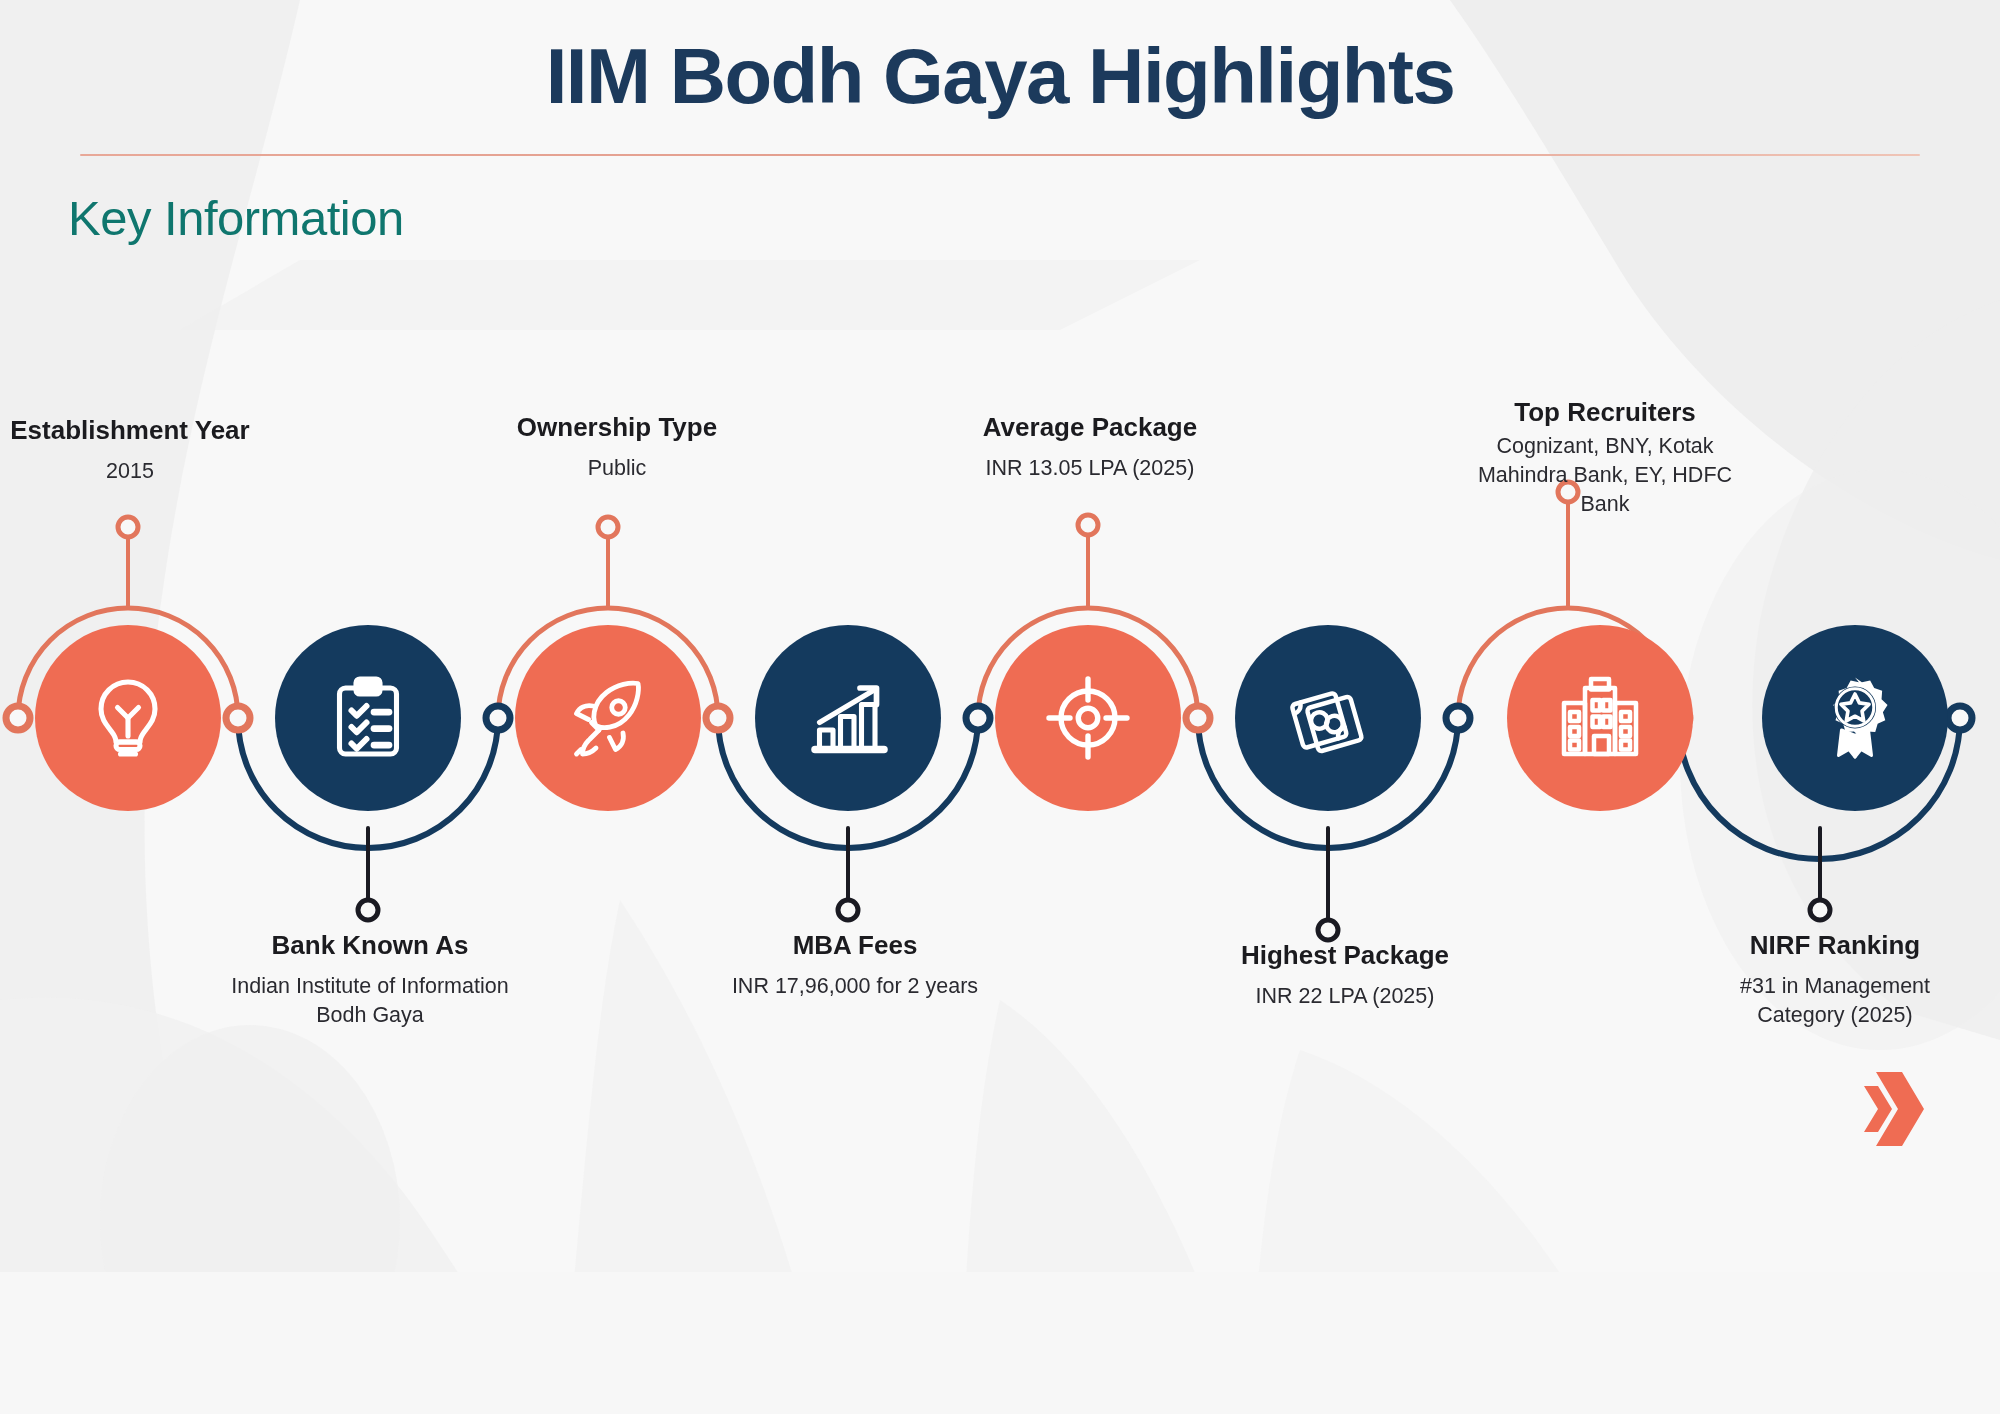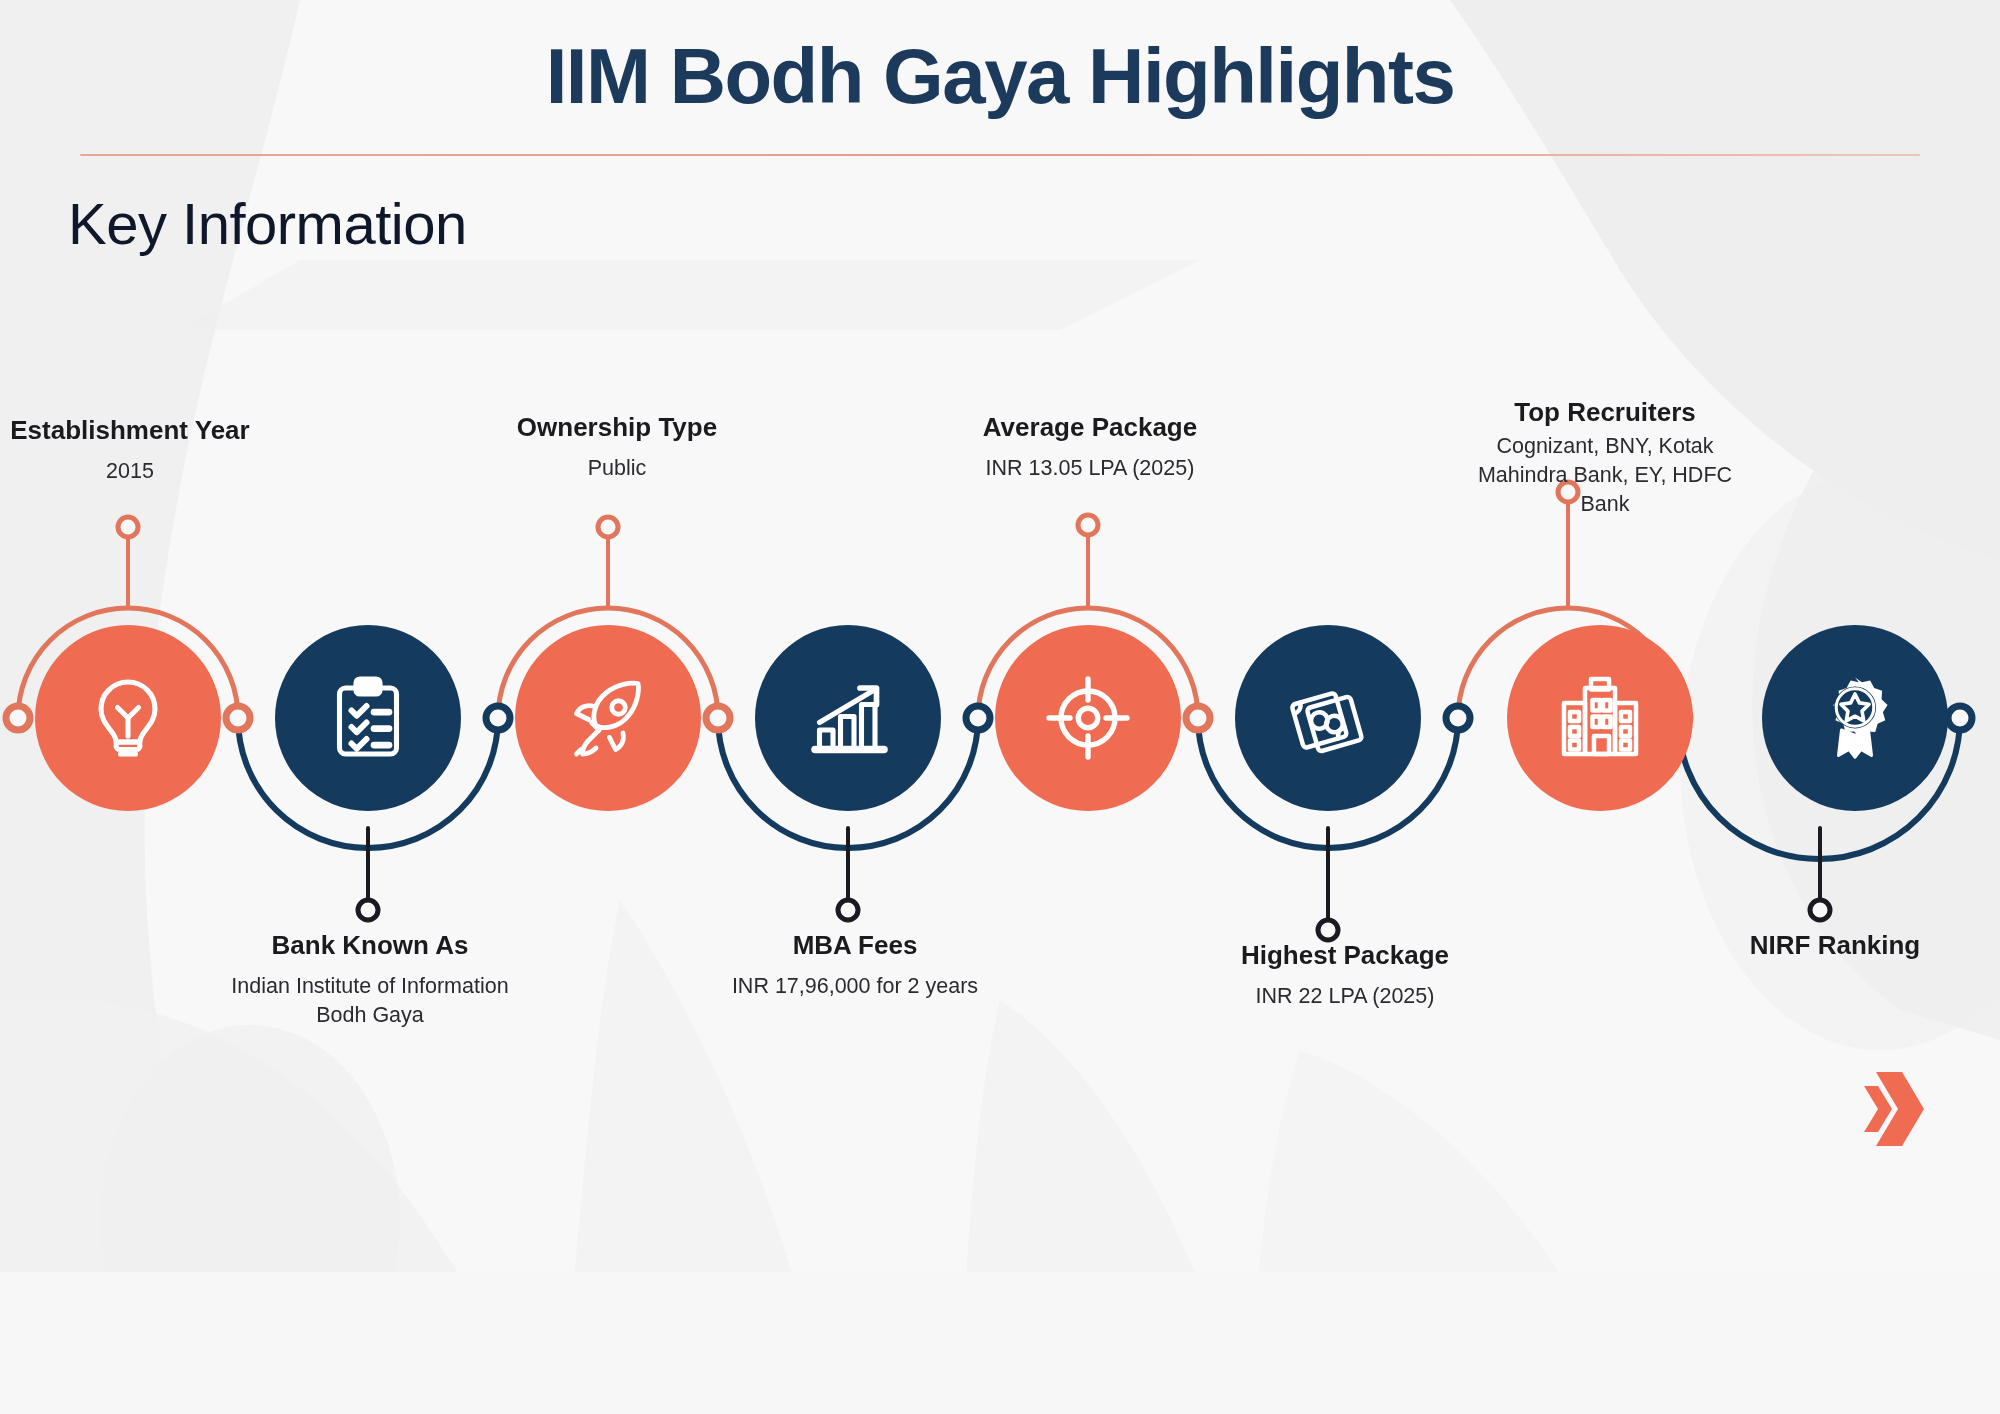--- a/index.html
+++ b/index.html
@@ -38,23 +38,23 @@
     max-width: 1760px;
   }
   .divider {
     margin: 36px 80px 0 80px;
     height: 2px;
     background: linear-gradient(90deg, #e8a898 0%, #e29c8c 55%, #efc4b6 100%);
     border-radius: 2px;
   }
   .section-title {
     margin: 34px 0 17px 68px;
-    font-size: 58px;
+    font-size: 49px;
     font-weight: 400;
-    color: #0f172a;
+    color: #0f766e;
     letter-spacing: -0.5px;
   }
 
   
   .timeline { position: absolute; left: 0; top: 0; width: 2000px; height: 1414px; z-index: 3; }
 
   .node-circle {
     position: absolute;
     width: 186px; height: 186px;
     border-radius: 50%;
@@ -310,20 +310,21 @@
     <div class="label-value">INR 22 LPA (2025)</div>
   </div>
 
   <div class="label-block" style="left:1440px; top:397px;">
     <div class="label-title">Top Recruiters</div>
     <div class="label-value" style="margin-top:4px; padding:0 18px;">Cognizant, BNY, Kotak Mahindra Bank, EY, HDFC Bank</div>
   </div>
 
   <div class="label-block" style="left:1670px; top:930px;">
     <div class="label-title">NIRF Ranking</div>
+    <div class="label-value" style="padding:0 38px;">#31 in Management Category (2025)</div>
   </div>
 
   <div class="logo">
     <svg width="76" height="86" viewBox="0 0 76 86">
       <path d="M14 6 L40 6 L62 43 L40 80 L14 80 L36 43 Z" fill="#ef6c53"></path>
       <path d="M2 20 L16 20 L30 43 L16 66 L2 66 L16 43 Z" fill="#ef6c53"></path>
     </svg>
   </div>
 
 </div>

